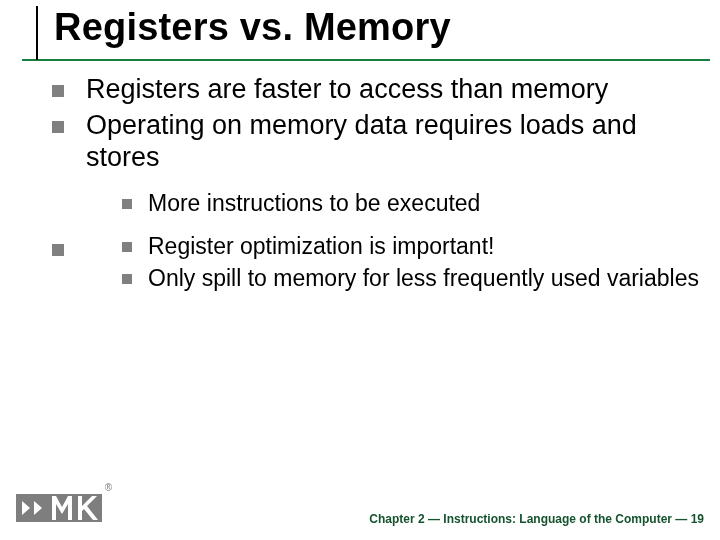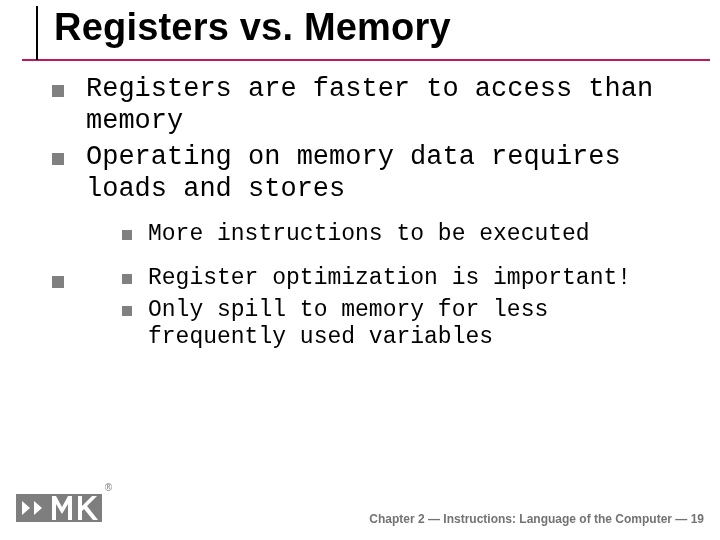--- a/index.html
+++ b/index.html
@@ -8,21 +8,21 @@
     background: #fff;
     font-family: Arial, Helvetica, sans-serif;
     position: relative;
     color: #000;
   }
   .title-wrap {
     position: absolute;
     top: 6px;
     left: 22px;
     right: 10px;
-    border-bottom: 2px solid #be185d;
+    border-bottom: 2px solid #15803d;
   }
   .title-wrap .vert {
     position: absolute;
     left: 14px;
     top: 0;
     bottom: -1px;
     width: 2px;
     background: #000;
   }
   .title-text {
@@ -30,21 +30,21 @@
     font-weight: 700;
     padding: 0 0 10px 32px;
     letter-spacing: 0.2px;
   }
   .content {
     position: absolute;
     top: 74px;
     left: 52px;
     right: 20px;
   }
-  ul.lvl1 { list-style: none; font-family: Liberation Mono, monospace; }
+  ul.lvl1 { list-style: none; }
   ul.lvl1 > li { position: relative; padding-left: 34px; margin-bottom: 4px; }
   ul.lvl1 > li > .b1 {
     position: absolute; left: 0; top: 11px;
     width: 12px; height: 12px; background: #808080;
   }
   .t1 { font-size: 27px; line-height: 1.18; }
   ul.lvl2 { list-style: none; margin: 16px 0 14px 36px; }
   ul.lvl2 > li { position: relative; padding-left: 26px; margin-bottom: 4px; }
   ul.lvl2 > li > .b2 {
     position: absolute; left: 0; top: 9px;
@@ -69,21 +69,21 @@
   .reg {
     position: absolute;
     top: -6px;
     right: -10px;
     font-size: 10px;
     color: #7a7a7a;
   }
   .foot-text {
     font-size: 12px;
     font-weight: 700;
-    color: #737373;
+    color: #14532d;
     padding-bottom: 2px;
     white-space: nowrap;
   }
 </style>
 </head>
 <body>
 
 <div class="title-wrap">
   <div class="vert"></div>
   <div class="title-text">Registers vs. Memory</div>

